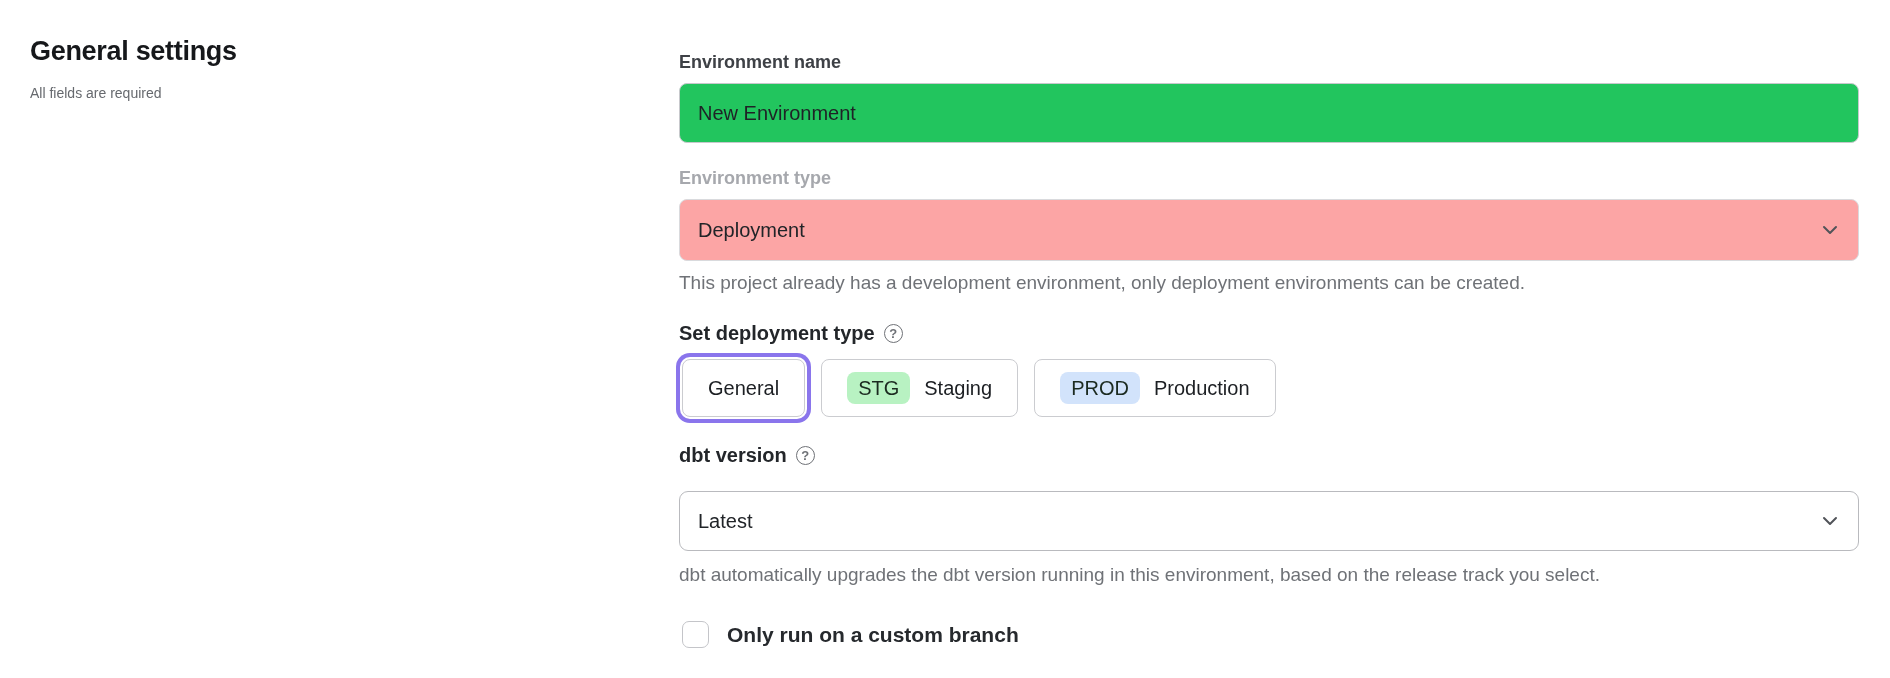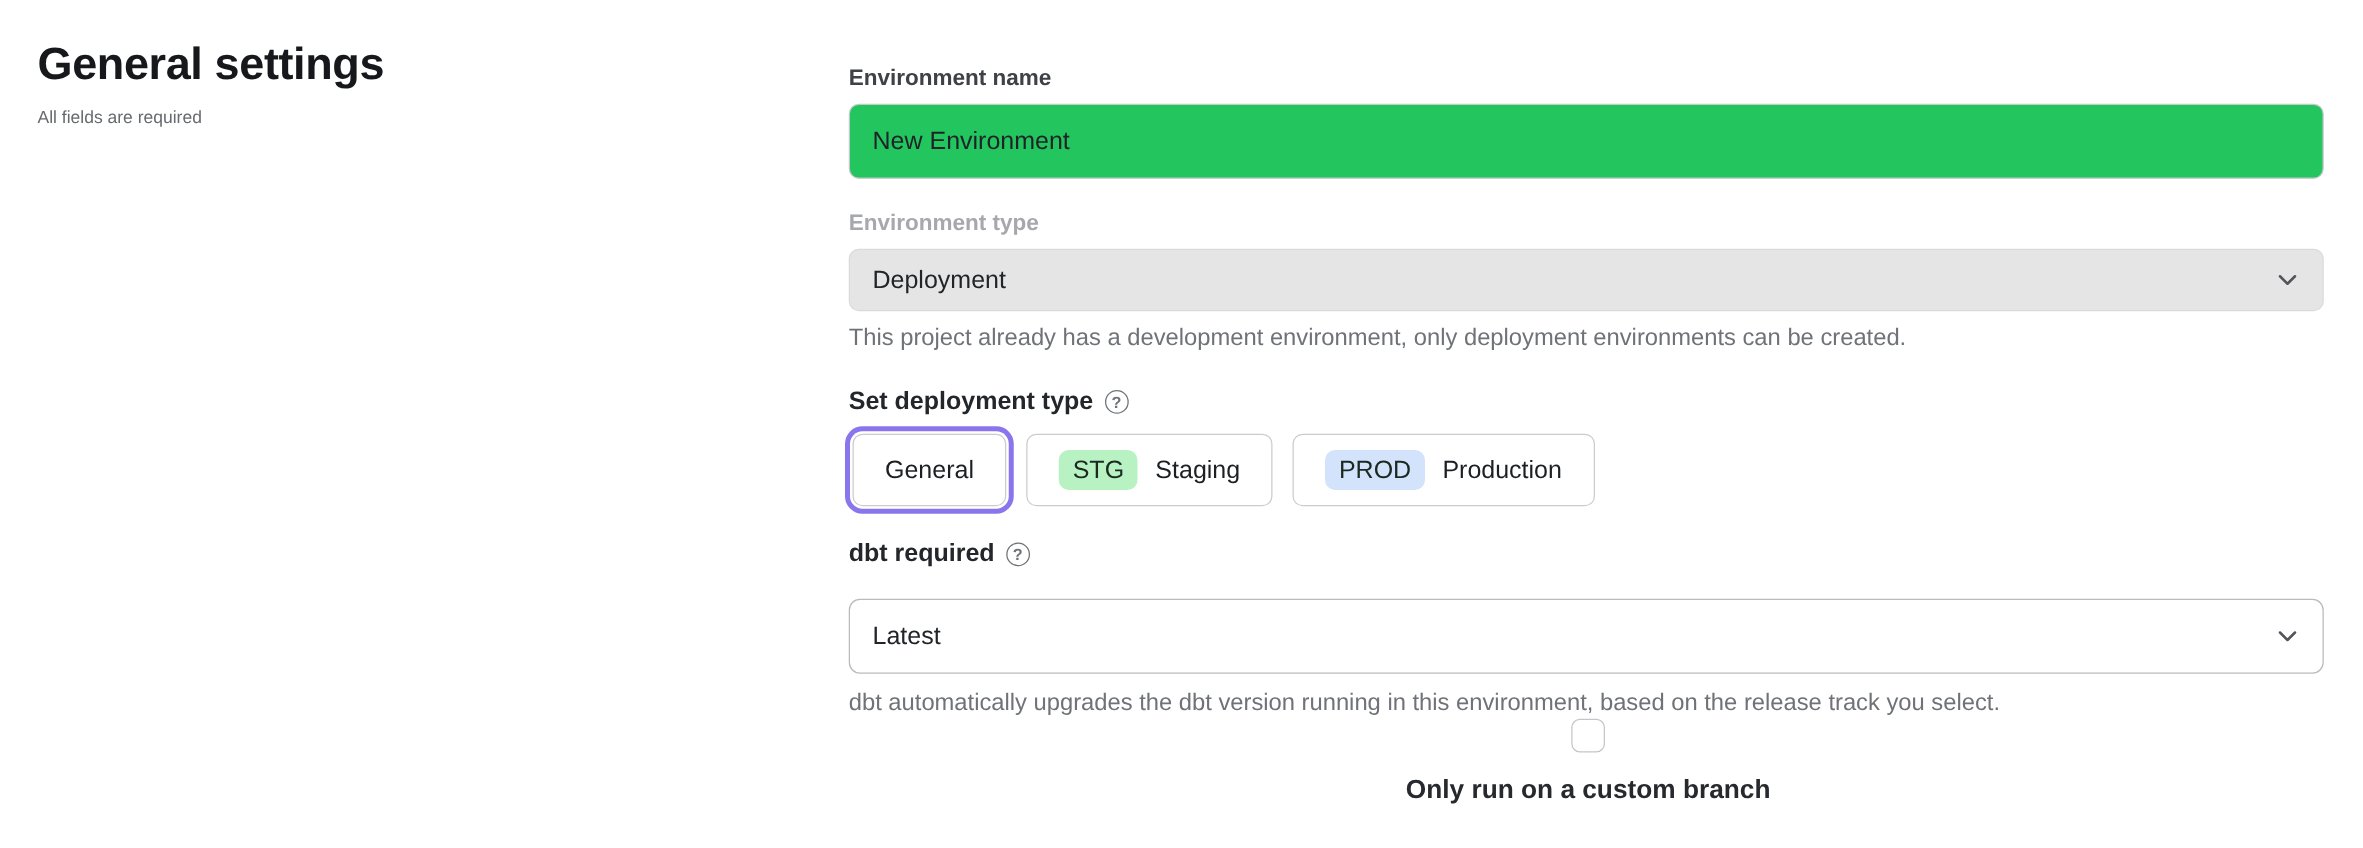--- a/index.html
+++ b/index.html
@@ -7,42 +7,42 @@
     width: 1890px; height: 678px;
     background: #ffffff;
     font-family: "Liberation Sans", "DejaVu Sans", sans-serif;
     color: #1d2025;
     overflow: hidden;
   }
   .layout { display: flex; width: 1890px; }
 
   
   .left-col { flex: 0 0 679px; padding: 30px 0 0 30px; }
-  .page-title { font-size: 36px; line-height: 42px; font-weight: 700; color: #16181b; letter-spacing: -0.3px; }
+  .page-title { font-size: 27px; line-height: 42px; font-weight: 700; color: #16181b; letter-spacing: -0.3px; }
   .page-subtitle { margin-top: 9px; font-size: 14px; line-height: 24px; color: #66696e; }
 
   
   .form-col { width: 1180px; padding-top: 31px; }
 
   .field-label { display: block; font-size: 18px; line-height: 22px; font-weight: 600; color: #3e4146; margin-bottom: 10px; margin-top: 20px; }
   .field-label.disabled { color: #a6a8ad; }
 
   .text-input {
     width: 100%; height: 60px;
     border: 1px solid #c7c8cc; border-radius: 8px;
     background: #22c55e;
     font-family: inherit; font-size: 20px; color: #1f2226;
     padding: 0 18px; outline: none;
   }
 
   .select {
     position: relative;
-    width: 100%; height: 50px;
+    width: 100%; height: 62px;
     border: 1px solid #d9dadd; border-radius: 8px;
-    background: #e5e5e5;
+    background: #fca5a5;
     display: flex; align-items: center;
     padding: 0 18px;
     font-size: 20px; color: #212428;
   }
   .select.enabled { background: #ffffff; border-color: #b9babe; height: 60px; border-radius: 9px; cursor: pointer; }
   .chevron { position: absolute; right: 20px; top: 50%; transform: translateY(-50%); display: flex; }
 
   .helper-text { margin-top: 10px; font-size: 19px; line-height: 24px; color: #6f7277; }
 
   .section-label-row { display: flex; align-items: center; gap: 9px; margin-top: 26px; }
@@ -68,21 +68,21 @@
   .type-btn.selected {
     box-shadow: 0 0 0 2px #ffffff, 0 0 0 6px var(--ring, #8a75ec);
   }
   .type-badge {
     display: inline-flex; align-items: center; justify-content: center;
     height: 32px; padding: 0 11px;
     border-radius: 8px;
     font-size: 20px; font-weight: 500; color: #1b2a20;
   }
 
-  .checkbox-row { display: flex; align-items: center; gap: 18px; padding-left: 3px; flex-direction: column; }
+  .checkbox-row { display: flex; align-items: center; gap: 18px; margin-top: 34px; padding-left: 3px; }
   .checkbox {
     width: 27px; height: 27px;
     border: 1.5px solid #c4c5c9; border-radius: 7px;
     background: #ffffff; cursor: pointer;
   }
   .checkbox-label { font-size: 21px; font-weight: 700; color: #26292d; }
 </style>
 </head>
 <body>
 
@@ -126,21 +126,21 @@
         <span>Staging</span>
       </button>
       <button class="type-btn">
         <span class="type-badge" style="background-color: rgb(210, 227, 251);">PROD</span>
         <span>Production</span>
       </button>
     </div>
 
     
     <div class="section-label-row">
-      <span class="section-label">dbt required</span>
+      <span class="section-label">dbt version</span>
       <span class="help-icon">?</span>
     </div>
     <div class="select enabled" style="margin-top:24px;">
       <span>Latest</span>
       <span class="chevron">
         <svg width="16" height="10" viewBox="0 0 16 10">
             <path d="M2 2 L8 8 L14 2" fill="none" stroke="#515459" stroke-width="2" stroke-linecap="round" stroke-linejoin="round"></path>
           </svg>
       </span>
     </div>

